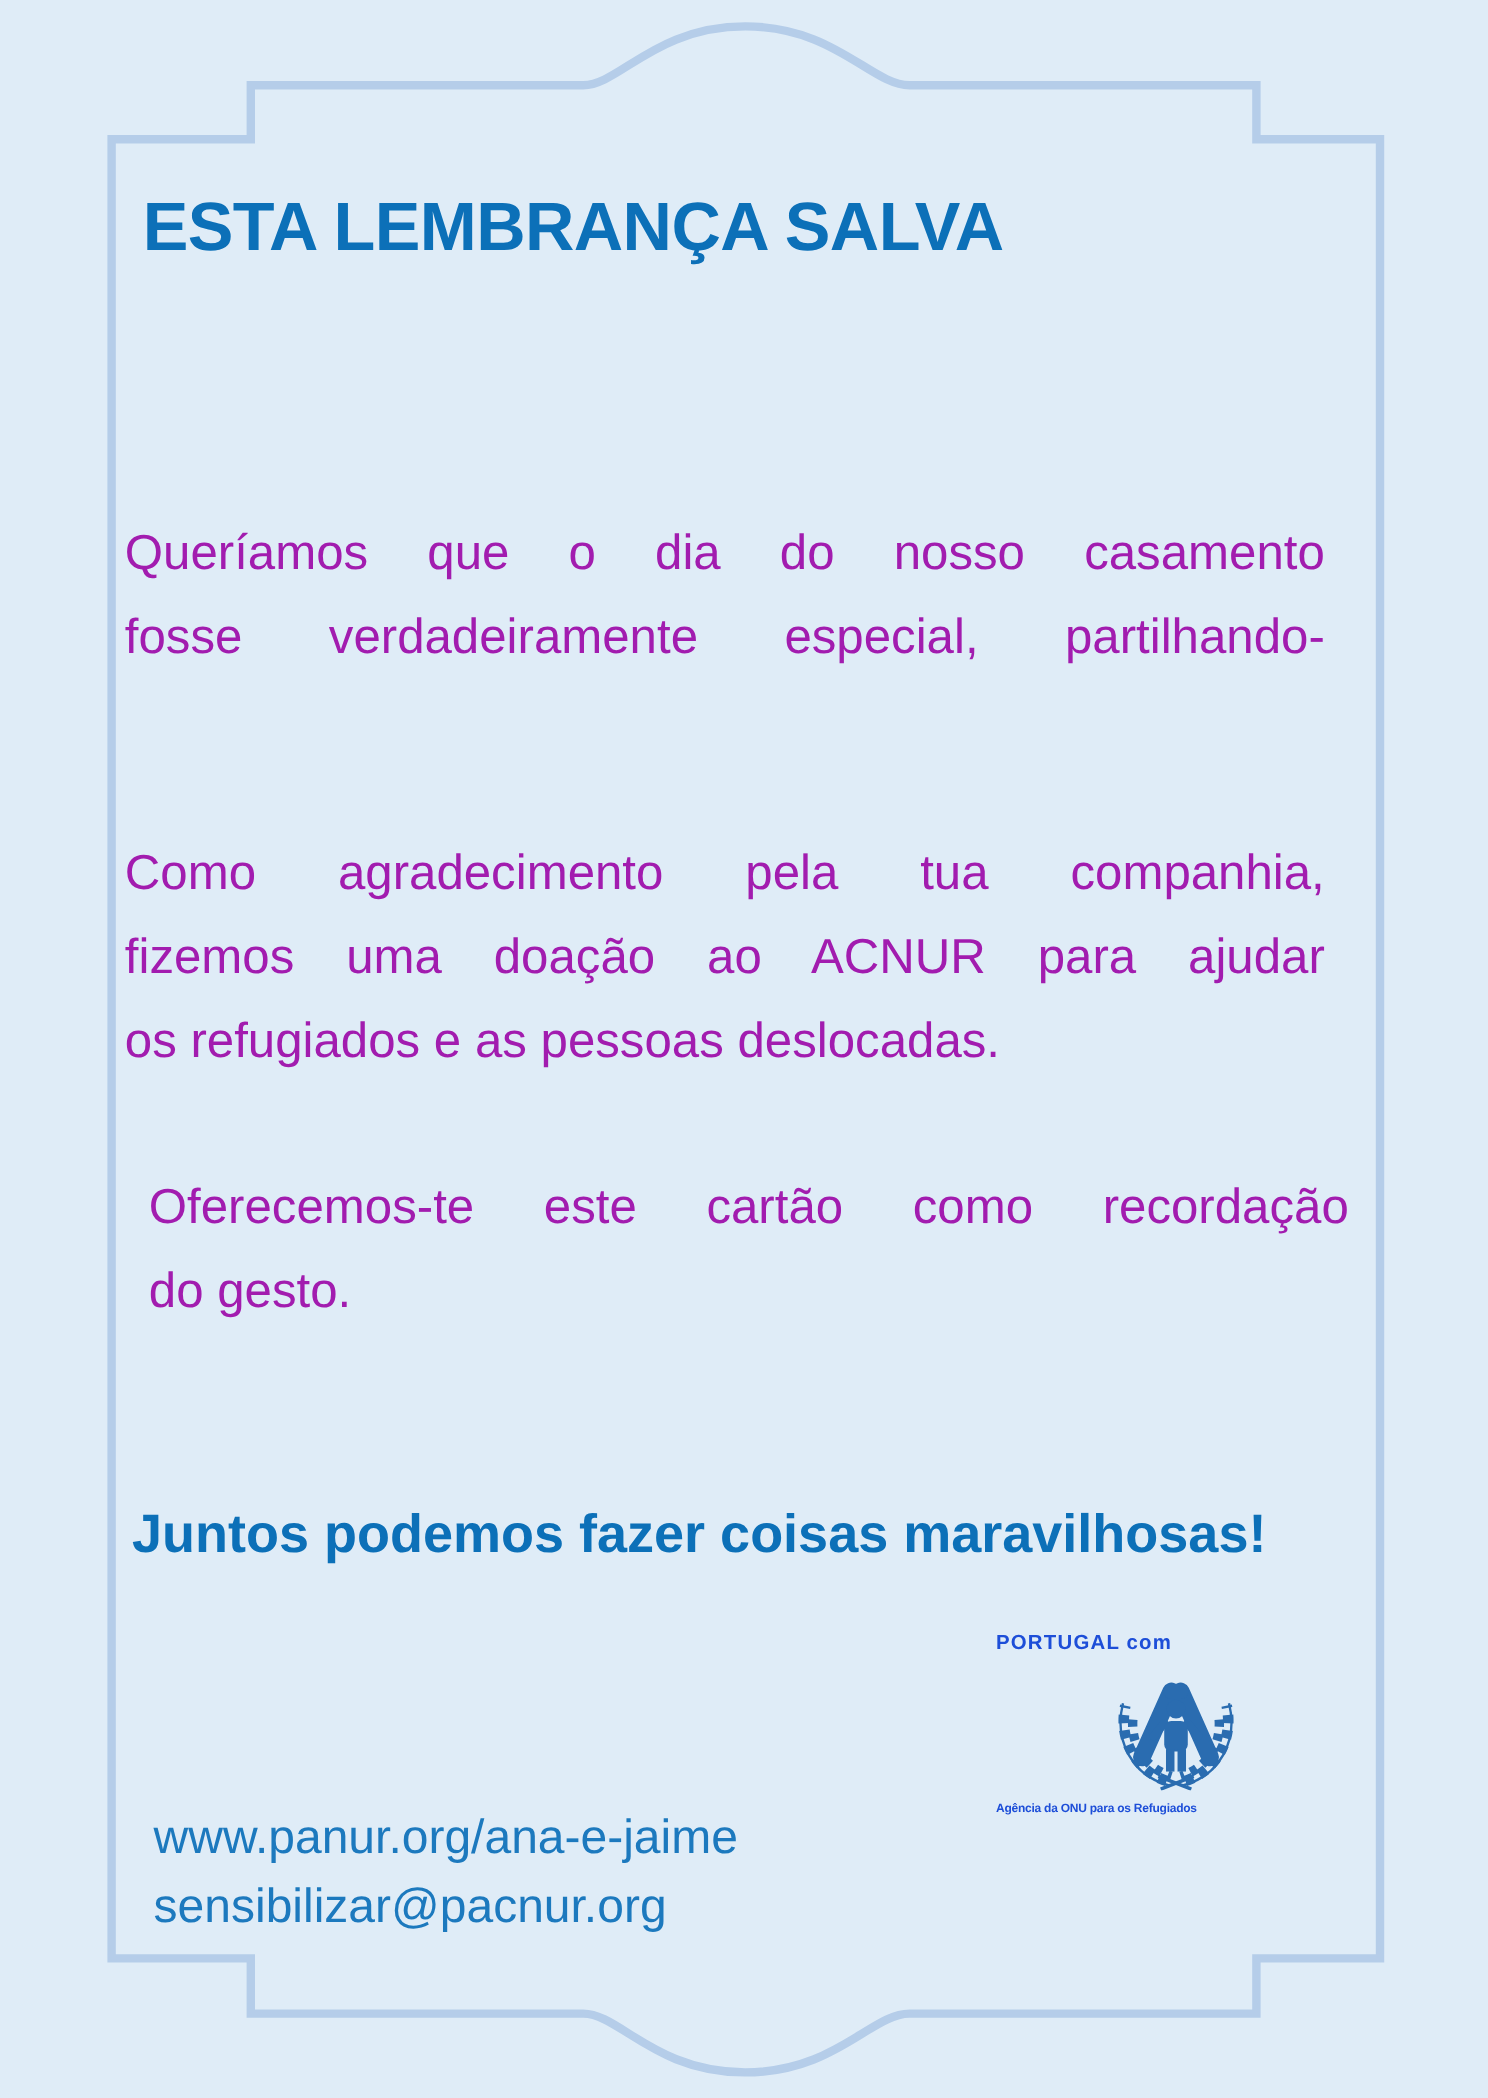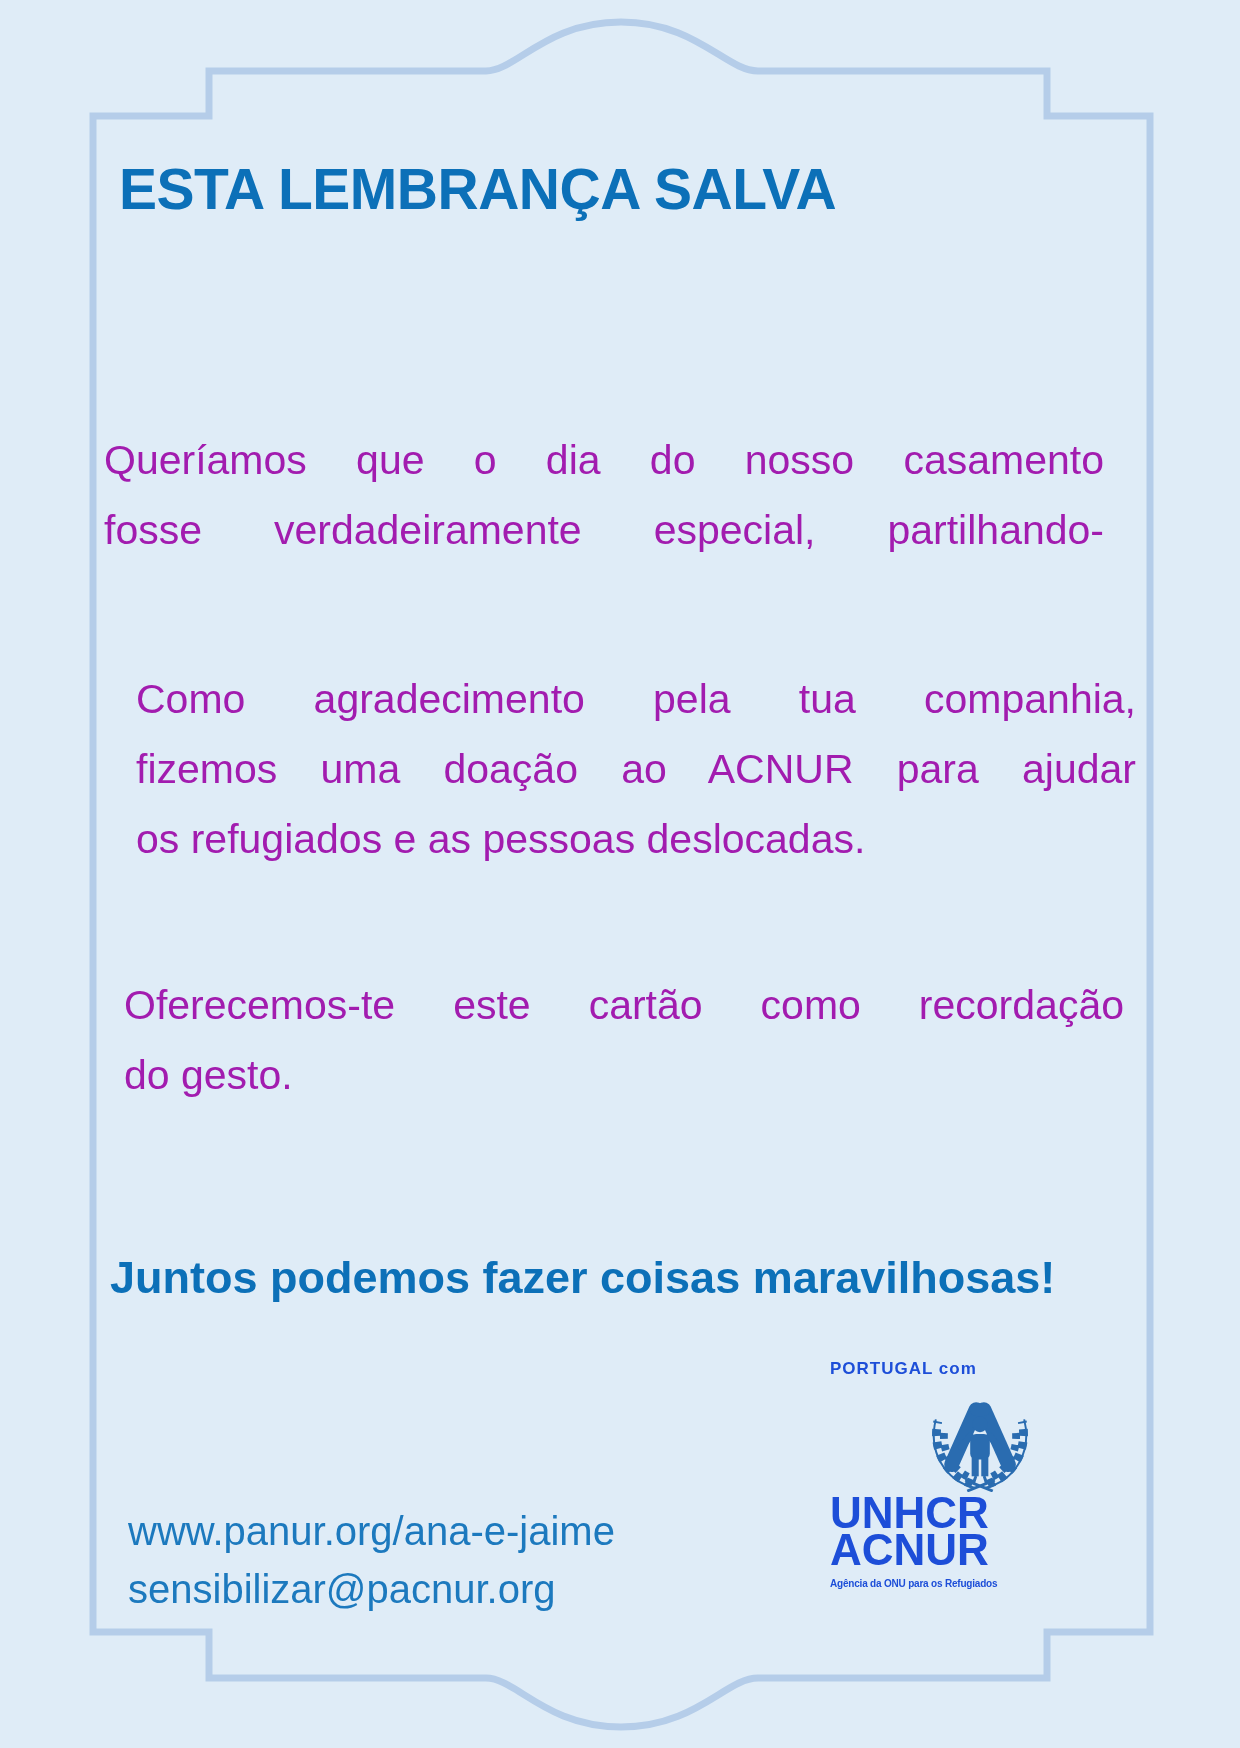--- a/index.html
+++ b/index.html
@@ -39,21 +39,21 @@
     position: absolute;
     left: 104px;
     width: 1000px;
     color: #a21caf;
     font-size: 41px;
     line-height: 70px;
   }
   .para .line { text-align: justify; text-align-last: justify; }
   .para .line.last { text-align-last: left; }
   .p1 { top: 425px; }
-  .p2 { top: 664px; margin-left: 32px; }
+  .p2 { top: 692px; }
   .p3 { top: 970px; margin-left: 20px; }
 
   
   .highlight {
     position: absolute;
     left: 110px;
     top: 1252px;
     width: 1020px;
     color: #0c70b8;
     font-size: 45px;
@@ -178,18 +178,14 @@
     </g>
 
     <g fill="#2a6cb0" stroke="none">
       <circle cx="65" cy="39" r="8"></circle>
       <rect x="55" y="49" width="20" height="26" rx="6"></rect>
       <rect x="56.5" y="73" width="7.2" height="19"></rect>
       <rect x="66.3" y="73" width="7.2" height="19"></rect>
     </g>
   </svg>
 
-  <div class="wordmark">
-    <div>UNHCR</div>
-    <div>ACNUR</div>
-  </div>
   <div class="tagline">Agência da ONU para os Refugiados</div>
 </div>
 
 </body></html>

